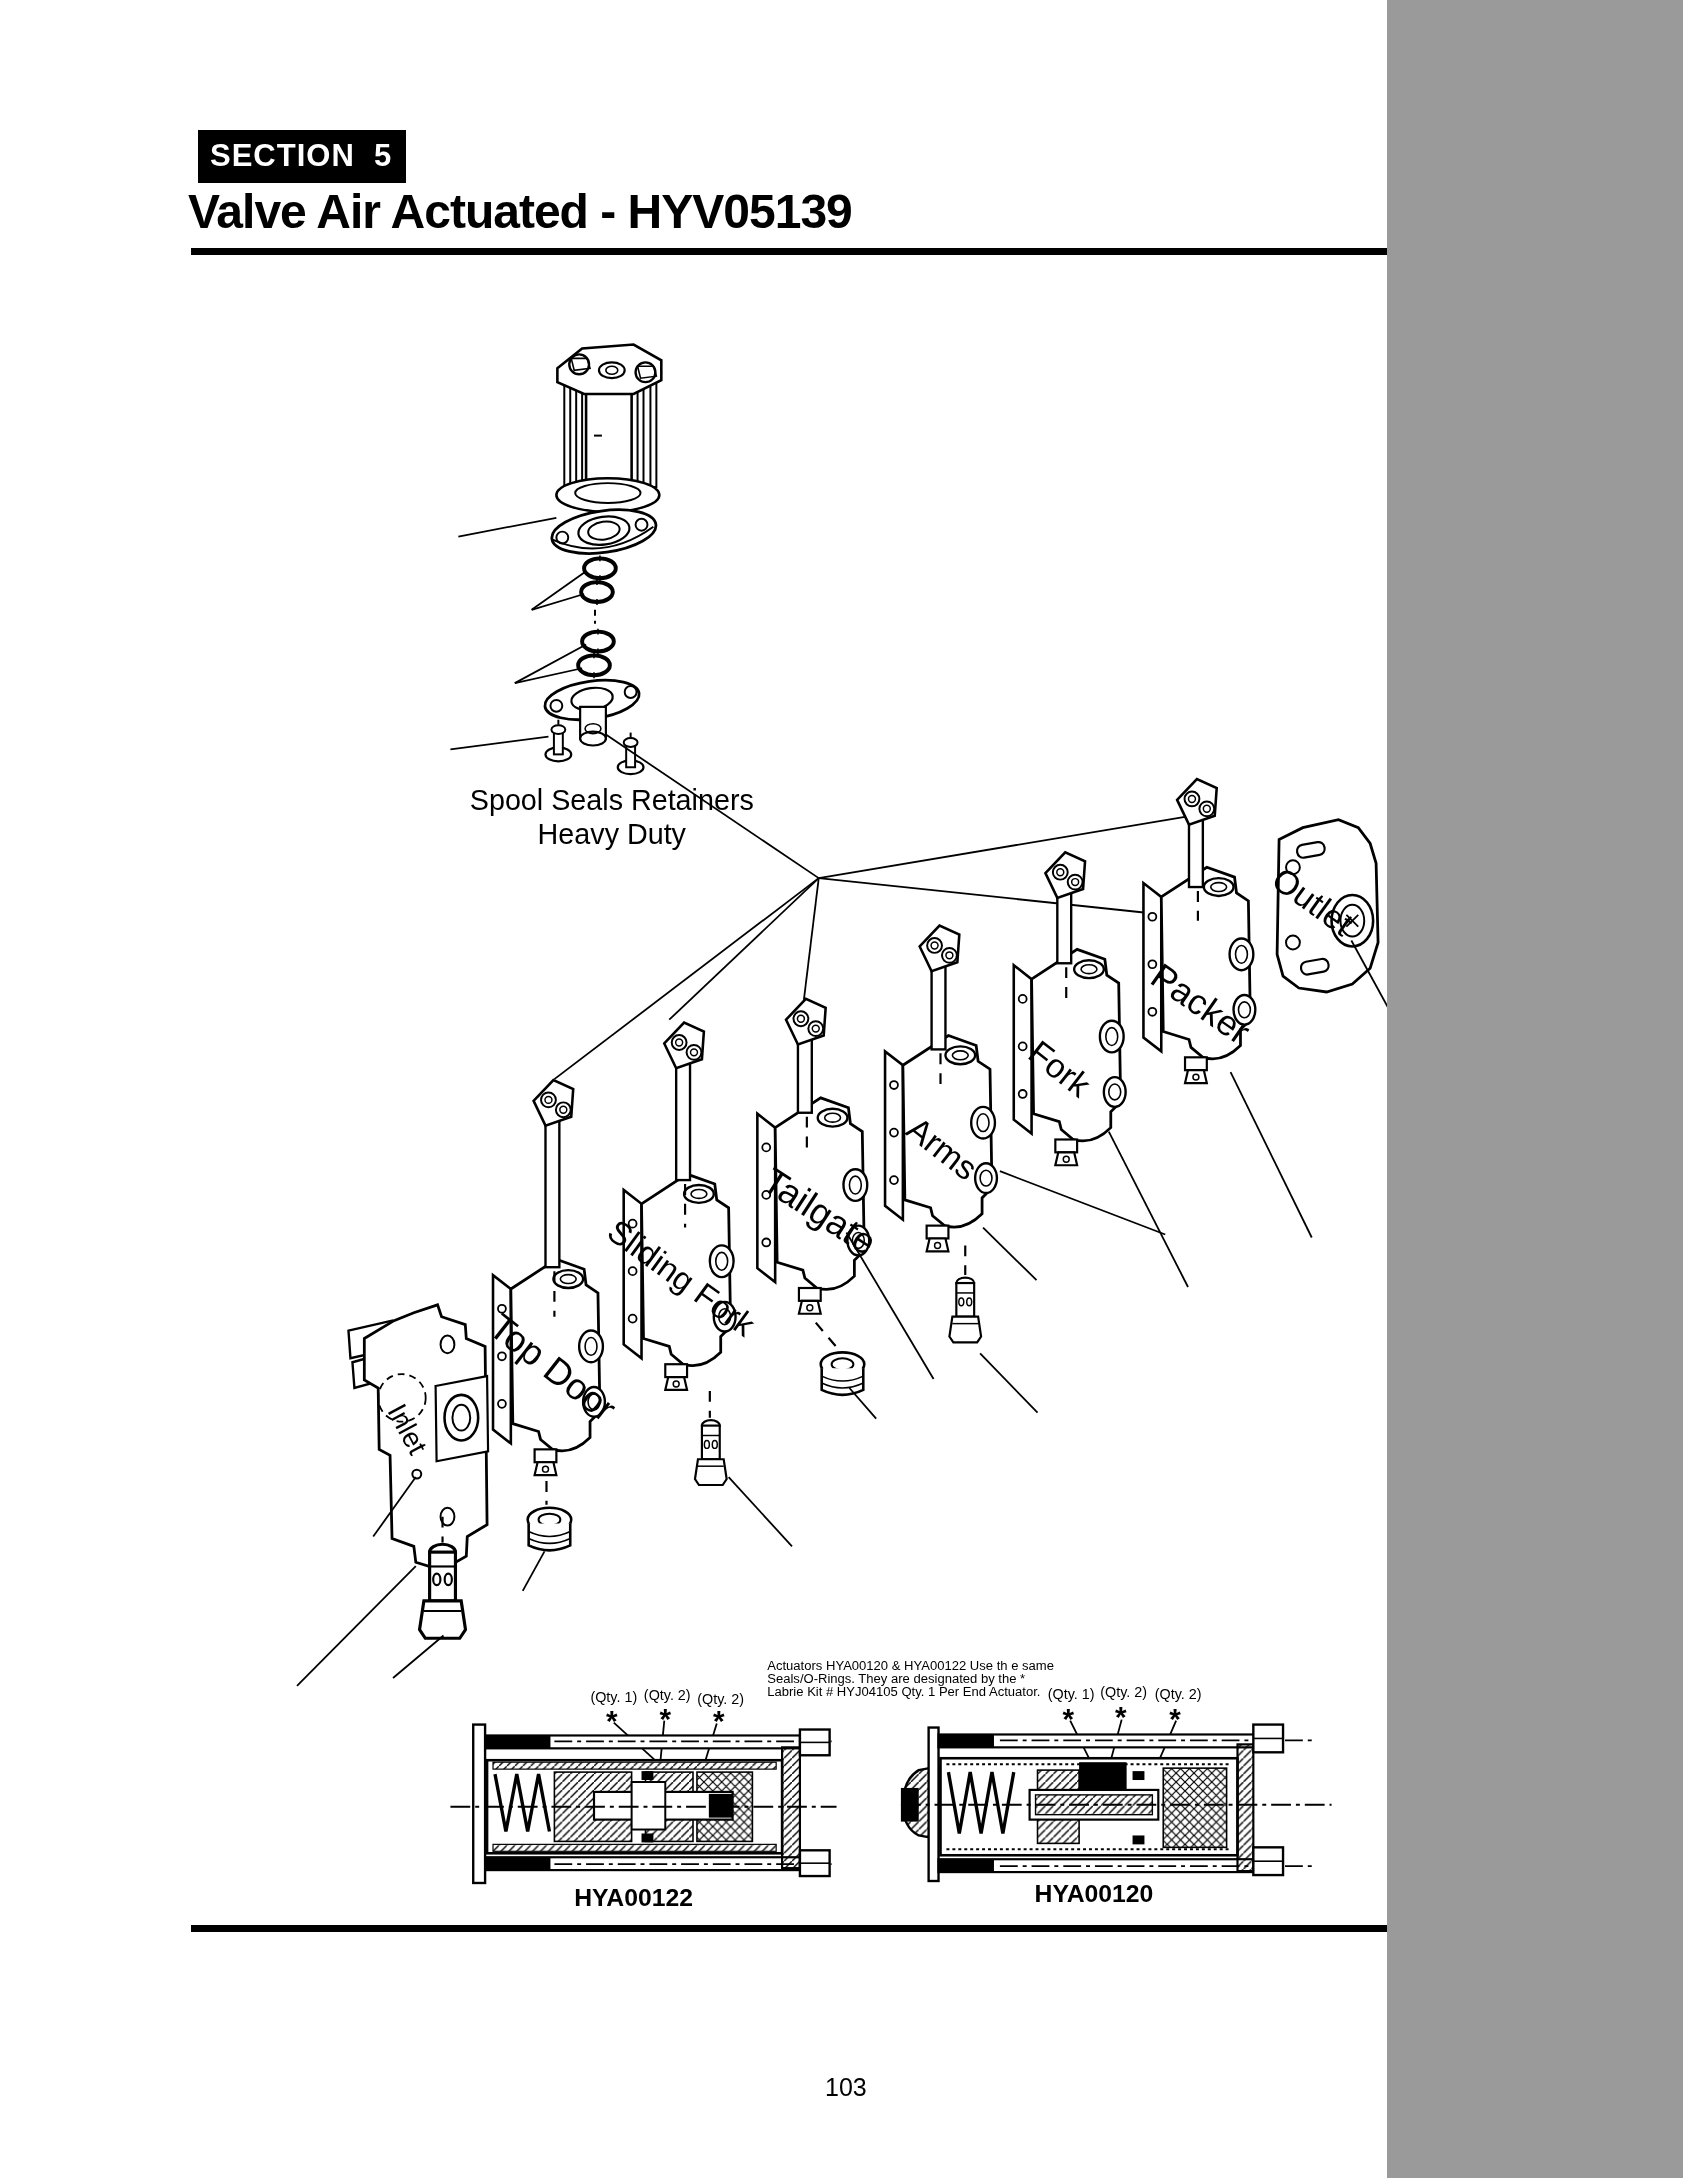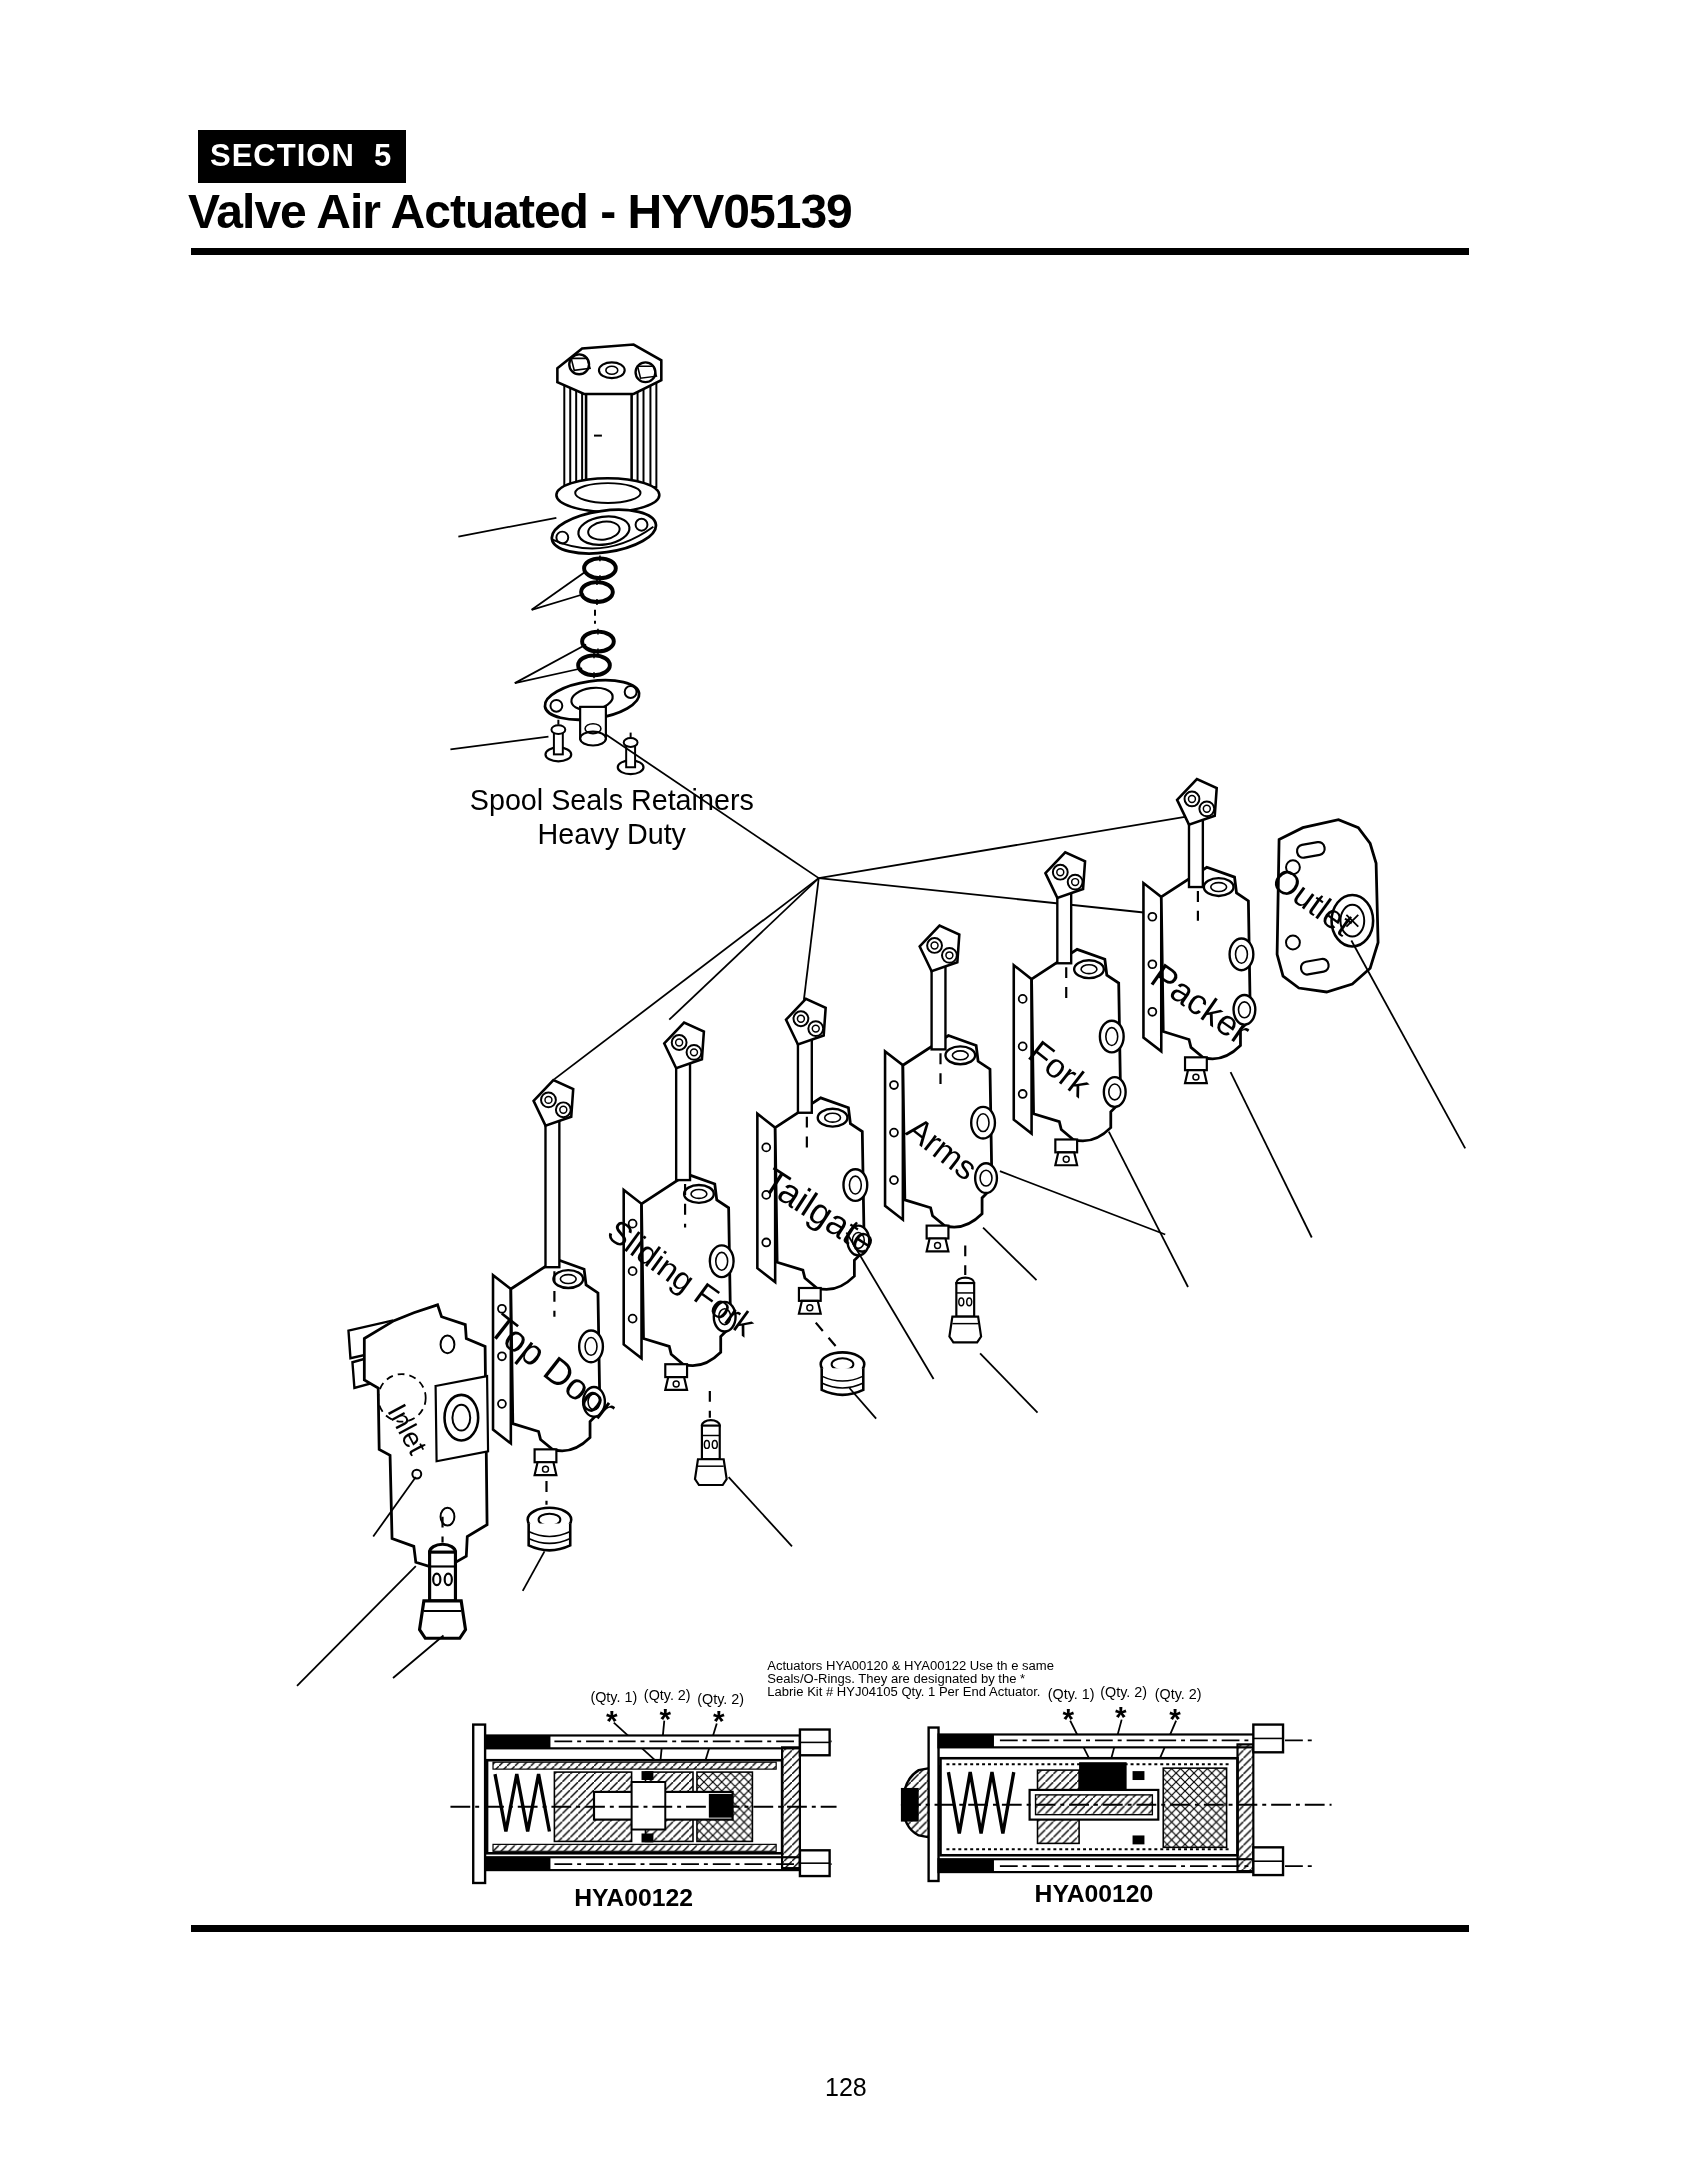--- a/index.html
+++ b/index.html
@@ -1,16 +1,16 @@
 <!DOCTYPE html>
 <html><head>
 <meta charset="utf-8">
 <style>
   html,body{margin:0;padding:0;background:#9a9a9a;}
-  .page{position:relative;width:1683px;height:2178px;background:#ffffff;overflow:hidden;
+  .page{position:relative;width:1387px;height:2178px;background:#ffffff;overflow:hidden;
         font-family:"Liberation Sans", sans-serif;color:#000;}
   .section-tag{position:absolute;left:198px;top:130px;background:#000;color:#fff;
         font-size:31px;font-weight:bold;padding:8px 14px 9px 12px;white-space:pre;letter-spacing:1px;}
   .page-title{position:absolute;left:188px;top:184px;font-size:48px;font-weight:bold;letter-spacing:-1px;}
   .rule{position:absolute;left:191px;width:1278px;height:7px;background:#000;}
   .rule.top{top:248px;}
   .rule.bottom{top:1925px;}
   .footer-text{position:absolute;left:191px;top:2073px;font-size:25px;}
   .footer-page{position:absolute;left:825px;top:2073px;font-size:25px;}
   svg.diagram{position:absolute;left:0;top:0;}
@@ -350,15 +350,15 @@
       <rect x="1266" y="1742" width="30" height="28" fill="#fff" stroke="#000" stroke-width="2.4"></rect>
       <line x1="1266" y1="1756" x2="1296" y2="1756" stroke="#000" stroke-width="1.6"></line>
       <rect x="1266" y="1866" width="30" height="28" fill="#fff" stroke="#000" stroke-width="2.4"></rect>
       <line x1="1266" y1="1880" x2="1296" y2="1880" stroke="#000" stroke-width="1.6"></line>
       <line x1="910" y1="1823" x2="1345" y2="1823" stroke="#000" stroke-width="2" stroke-dasharray="20 5 4 5"></line>
       <text class="actid" x="1105" y="1921" text-anchor="middle">HYA00120</text>
     </g>
   </svg>
 
   <div class="rule bottom"></div>
-  <div class="footer-page">128</div>
+  <div class="footer-page">103</div>
 </div>
 
 
 </body></html>

